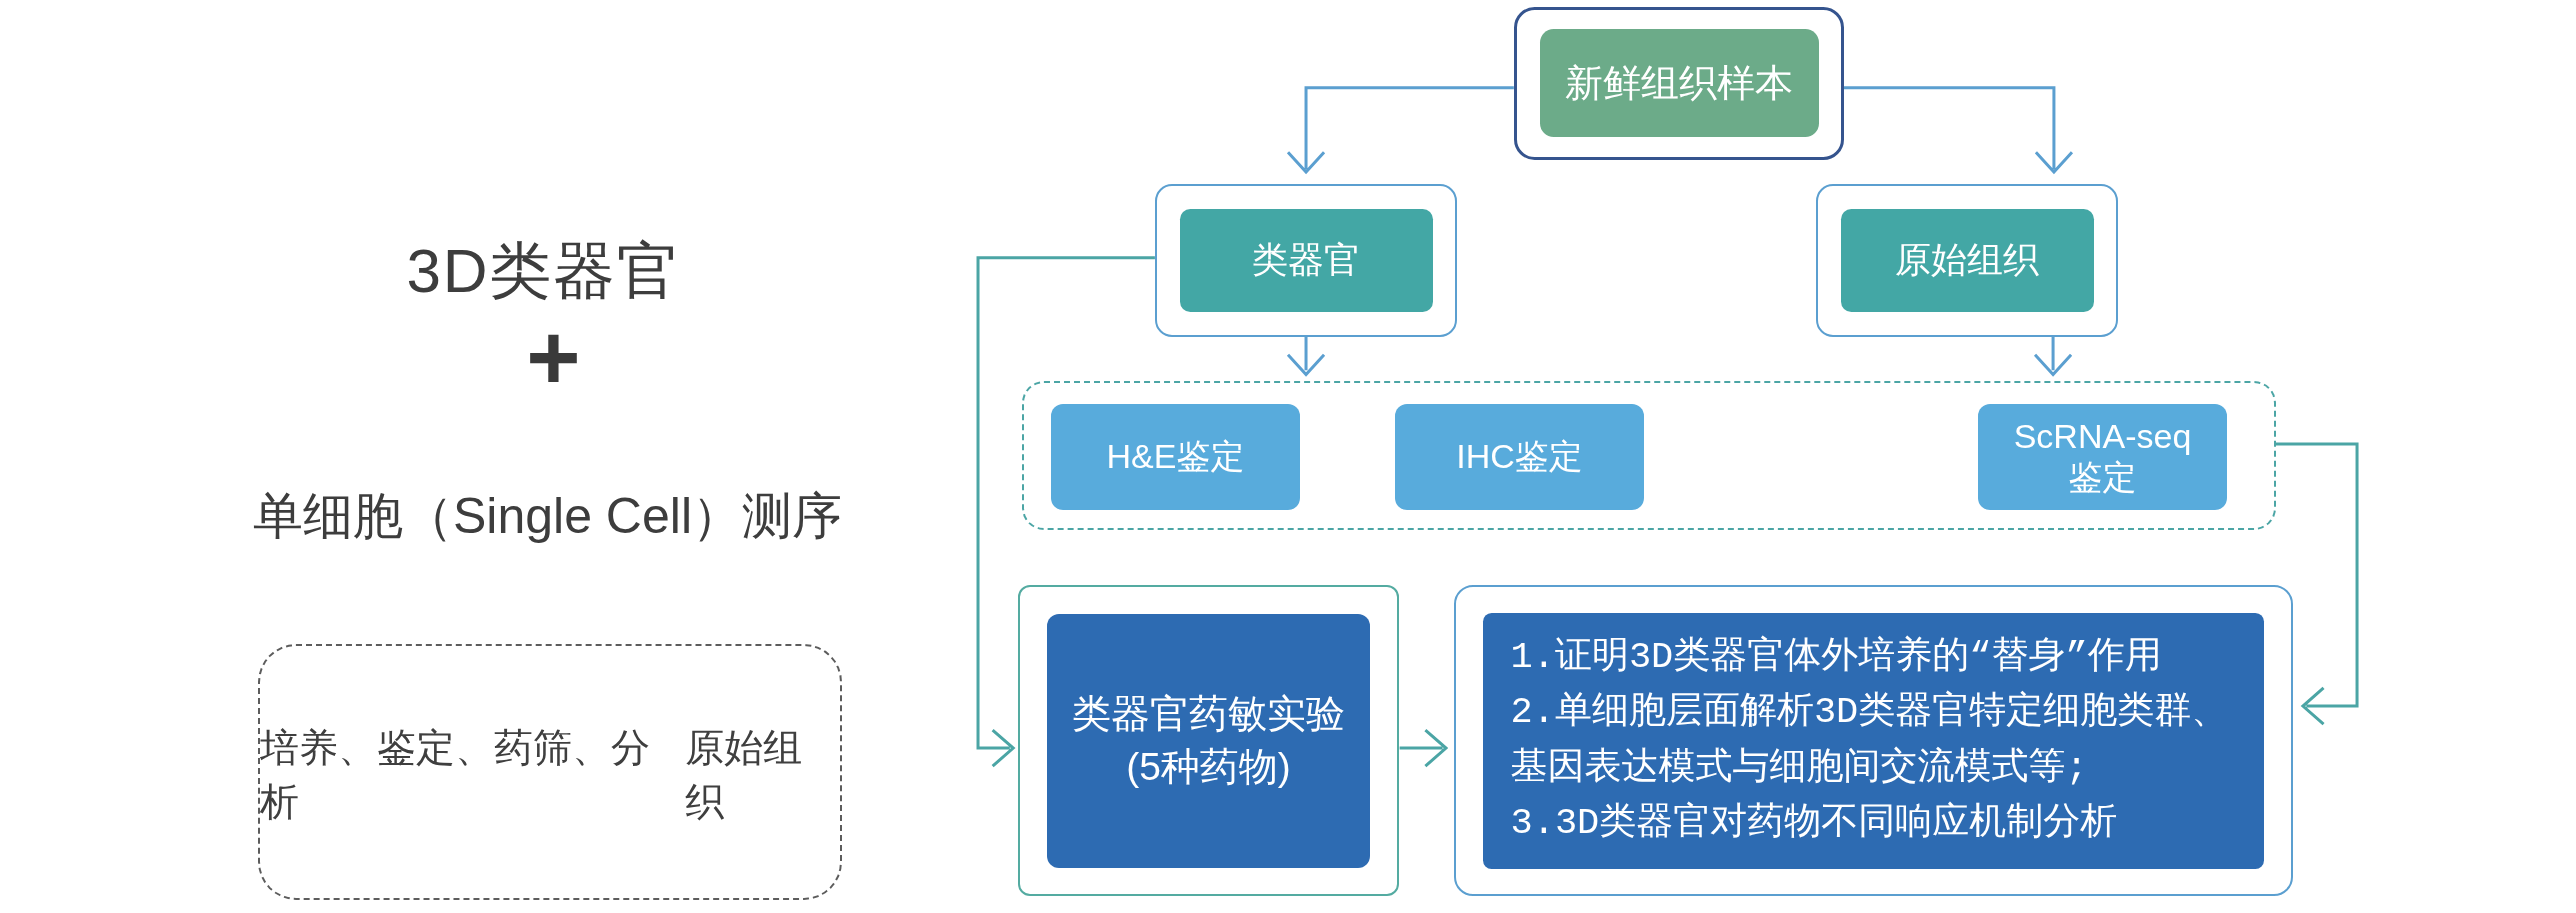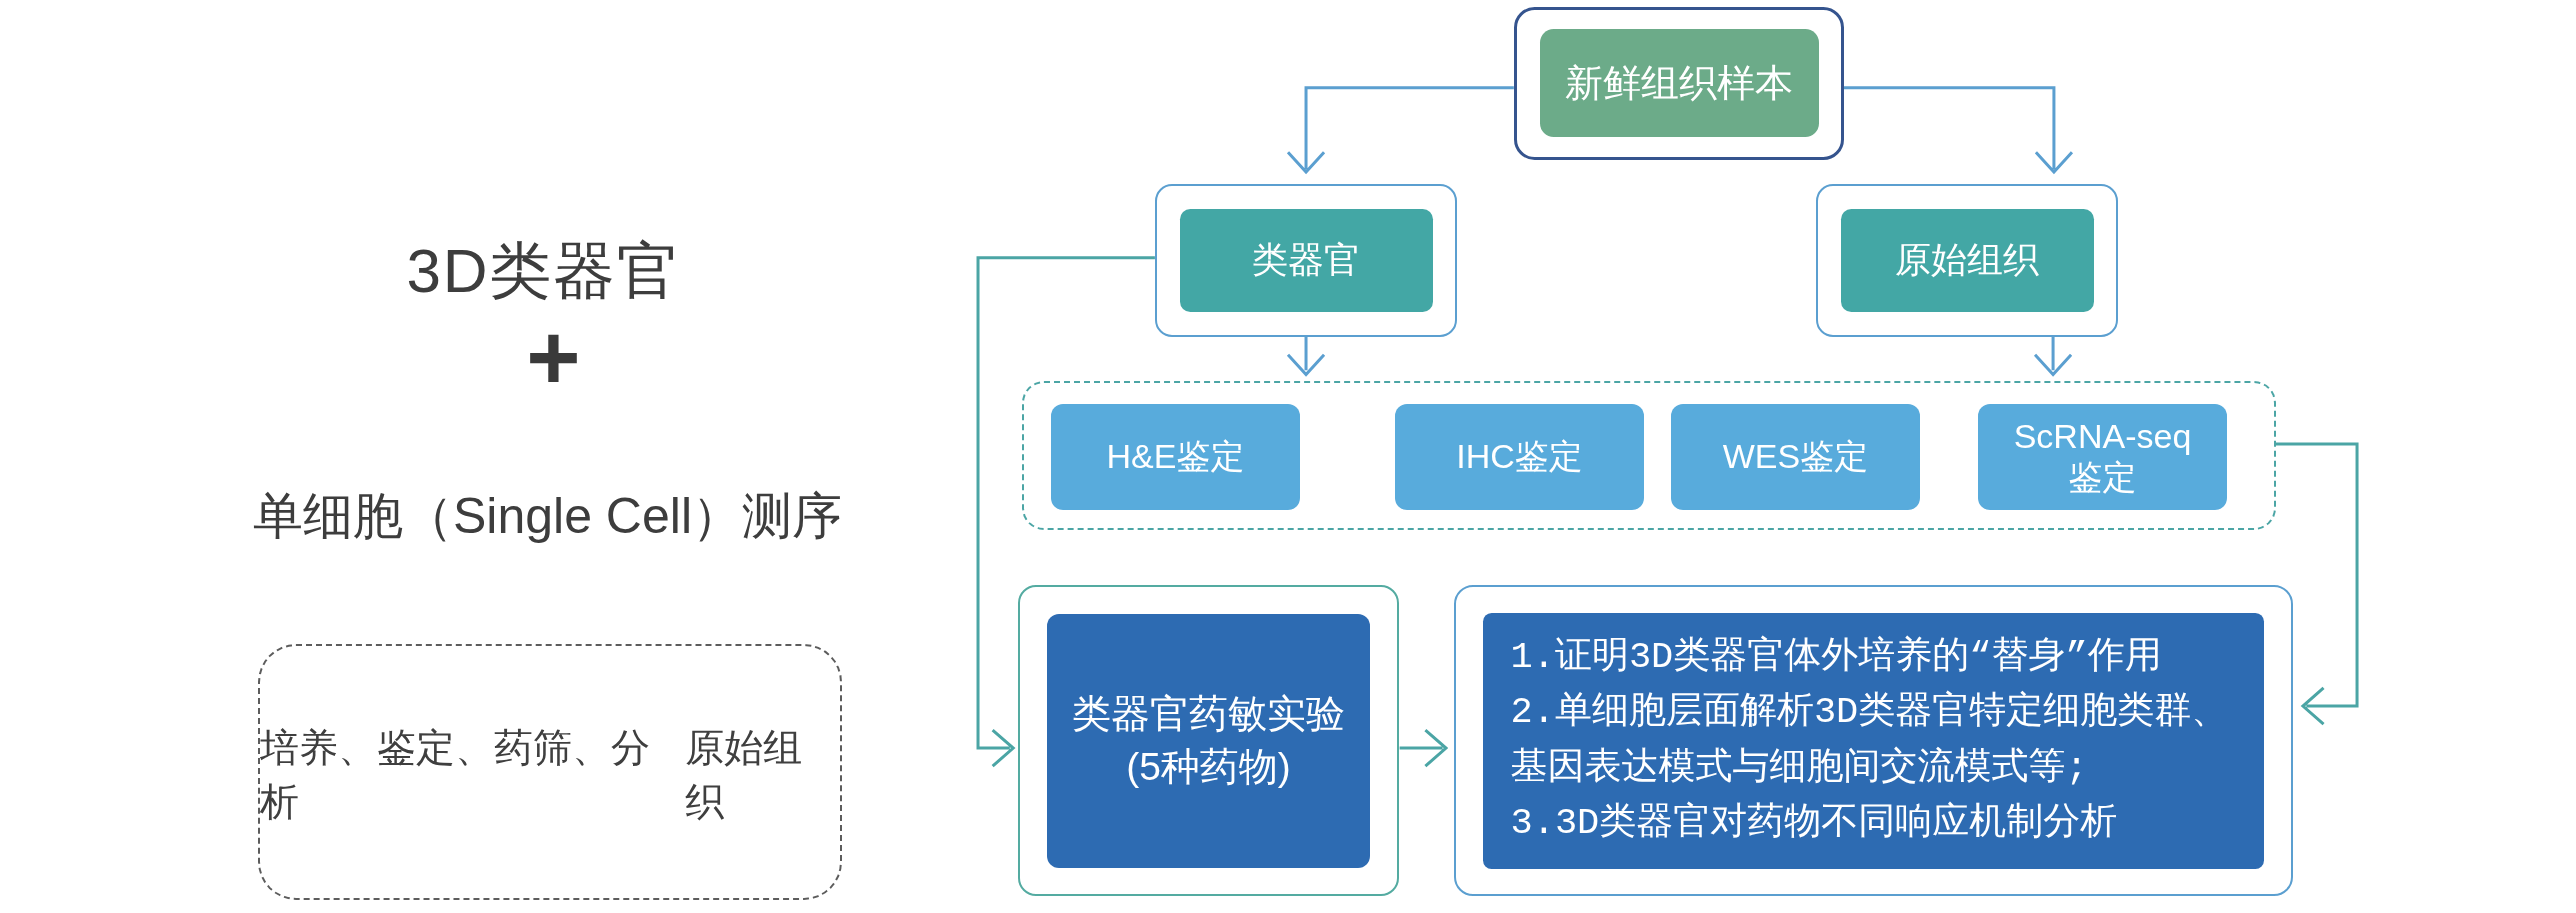--- a/index.html
+++ b/index.html
@@ -57,21 +57,21 @@
   }
   .assay-box {
     position: absolute; top: 20.6px; width: 249px; height: 106px;
     background: #58abdc; border-radius: 12px; color: #ffffff;
     display: flex; align-items: center; justify-content: center;
     font-size: 34px; text-align: center; white-space: pre-line; line-height: 1.2;
   }
   .assay-0 { left: 27px; } .assay-1 { left: 337px; margin-left: 34px; }
   .assay-2 { left: 647px; } .assay-3 { left: 954px; }
   .drug-outer { left: 1018px; top: 585px; width: 381px; height: 311px;
-    border: 2.6px solid #54aba1; border-radius: 18px; }
+    border: 2.6px solid #54aba1; border-radius: 12px; }
   .drug-inner { width: 323px; height: 254px; background: #2d6bb2;
     border-radius: 12px; font-size: 39px; line-height: 1.35;
     flex-direction: column; }
   .results-outer { left: 1454px; top: 585px; width: 839px; height: 311px;
     border: 2.6px solid #5b9fd0; border-radius: 19px; }
   .results-inner { width: 781px; height: 256px; background: #2d6bb2;
     border-radius: 8.6px; font-size: 37px; line-height: 1.5;
     flex-direction: column; align-items: flex-start; justify-content: center;
     text-align: left; padding: 12px 27.5px; font-family: Liberation Mono, monospace;
   }
@@ -112,21 +112,20 @@
   <div class="outer branch-outer branch-organoid">
     <div class="inner branch-inner">类器官</div>
   </div>
   <div class="outer branch-outer branch-original">
     <div class="inner branch-inner">原始组织</div>
   </div>
 
   <div class="assay-wrap">
     <div class="assay-box assay-0">H&amp;E鉴定</div>
     <div class="assay-box assay-1">IHC鉴定</div>
-    <div class="assay-box assay-2">WES鉴定</div>
     <div class="assay-box assay-3">ScRNA-seq
 鉴定</div>
   </div>
 
   <div class="outer drug-outer">
     <div class="inner drug-inner">
       <div>类器官药敏实验</div>
       <div>(5种药物)</div>
     </div>
   </div>

